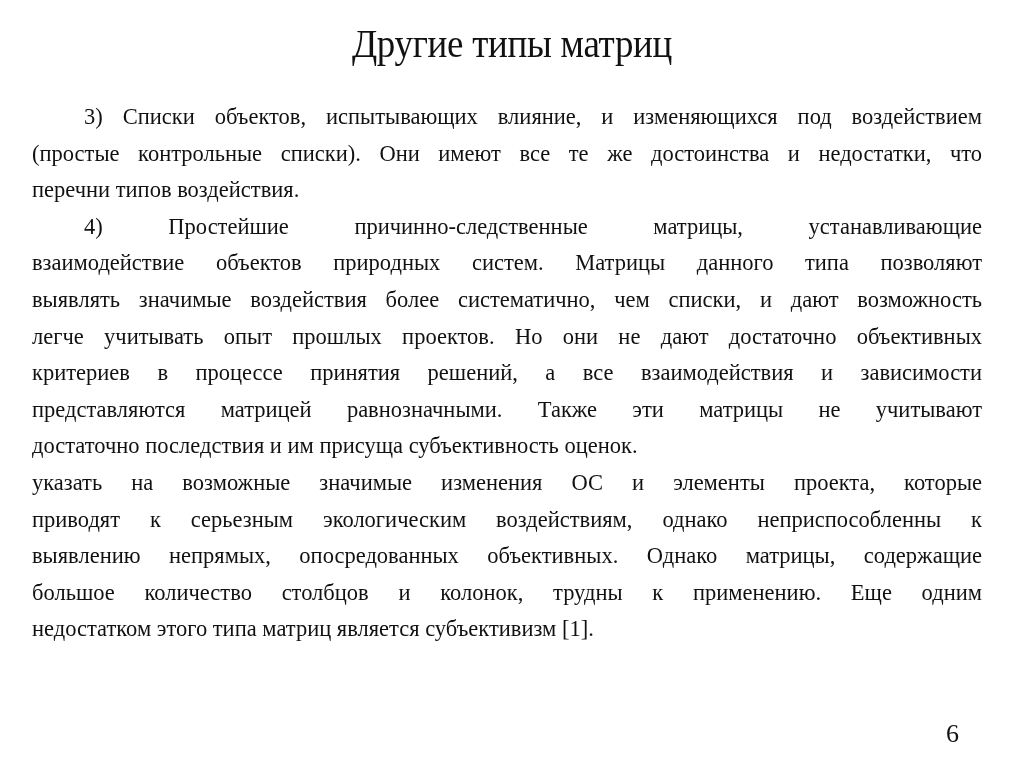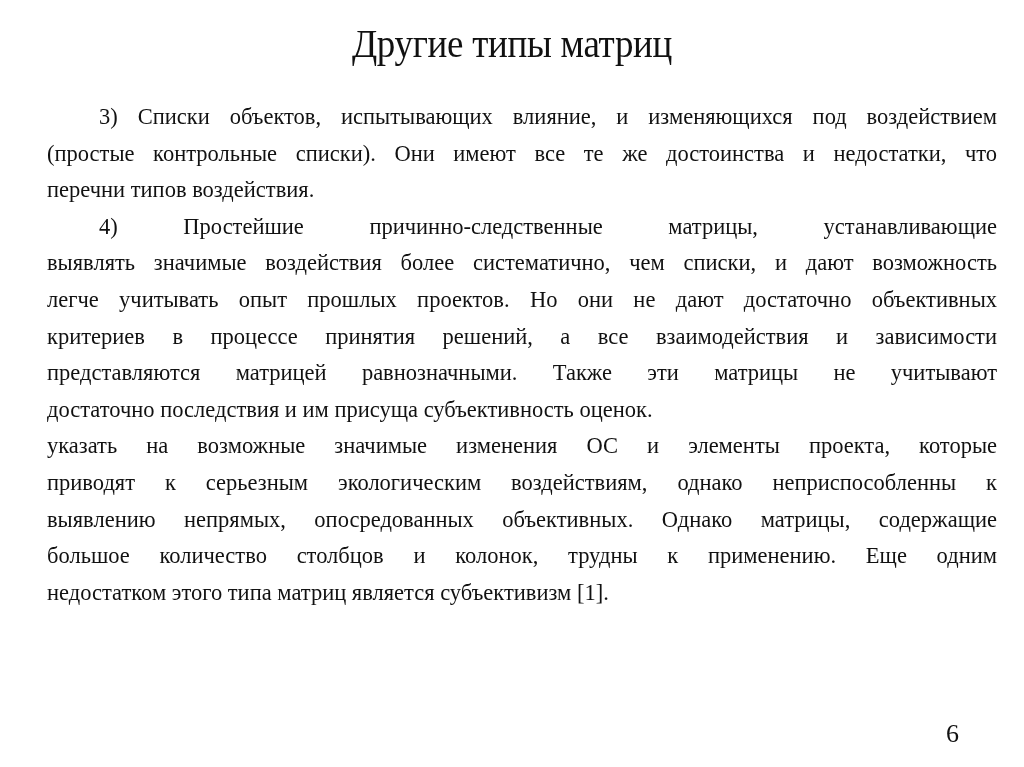--- a/index.html
+++ b/index.html
@@ -22,21 +22,21 @@
       width: 1024px;
       text-align: center;
       font-size: 37px;
       line-height: 52px;
       letter-spacing: -0.3px;
       transform: scaleY(1.08);
     }
     .body-text {
       position: absolute;
       top: 99px;
-      left: 47px;
+      left: 32px;
       width: 950px;
     }
     .line {
       display: block;
       height: 36.6px;
       font-size: 22.5px;
       line-height: 36.6px;
       text-align: justify;
       text-align-last: justify;
       white-space: nowrap;
@@ -68,20 +68,21 @@
 <div class="body-text">
 
   <div>
     <div class="line first"><span>3) Списки объектов, испытывающих влияние, и изменяющихся под воздействием</span></div>
     <div class="line"><span>(простые контрольные списки). Они имеют все те же достоинства и недостатки, что</span></div>
     <div class="line last"><span>перечни типов воздействия.</span></div>
   </div>
 
   <div>
     <div class="line first"><span>4) Простейшие причинно-следственные матрицы, устанавливающие</span></div>
+    <div class="line"><span>взаимодействие объектов природных систем. Матрицы данного типа позволяют</span></div>
     <div class="line"><span>выявлять значимые воздействия более систематично, чем списки, и дают возможность</span></div>
     <div class="line"><span>легче учитывать опыт прошлых проектов. Но они не дают достаточно объективных</span></div>
     <div class="line"><span>критериев в процессе принятия решений, а все взаимодействия и зависимости</span></div>
     <div class="line"><span>представляются матрицей равнозначными. Также эти матрицы не учитывают</span></div>
     <div class="line last"><span>достаточно последствия и им присуща субъективность оценок.</span></div>
   </div>
 
   <div>
     <div class="line"><span>указать на возможные значимые изменения ОС и элементы проекта, которые</span></div>
     <div class="line"><span>приводят к серьезным экологическим воздействиям, однако неприспособленны к</span></div>

